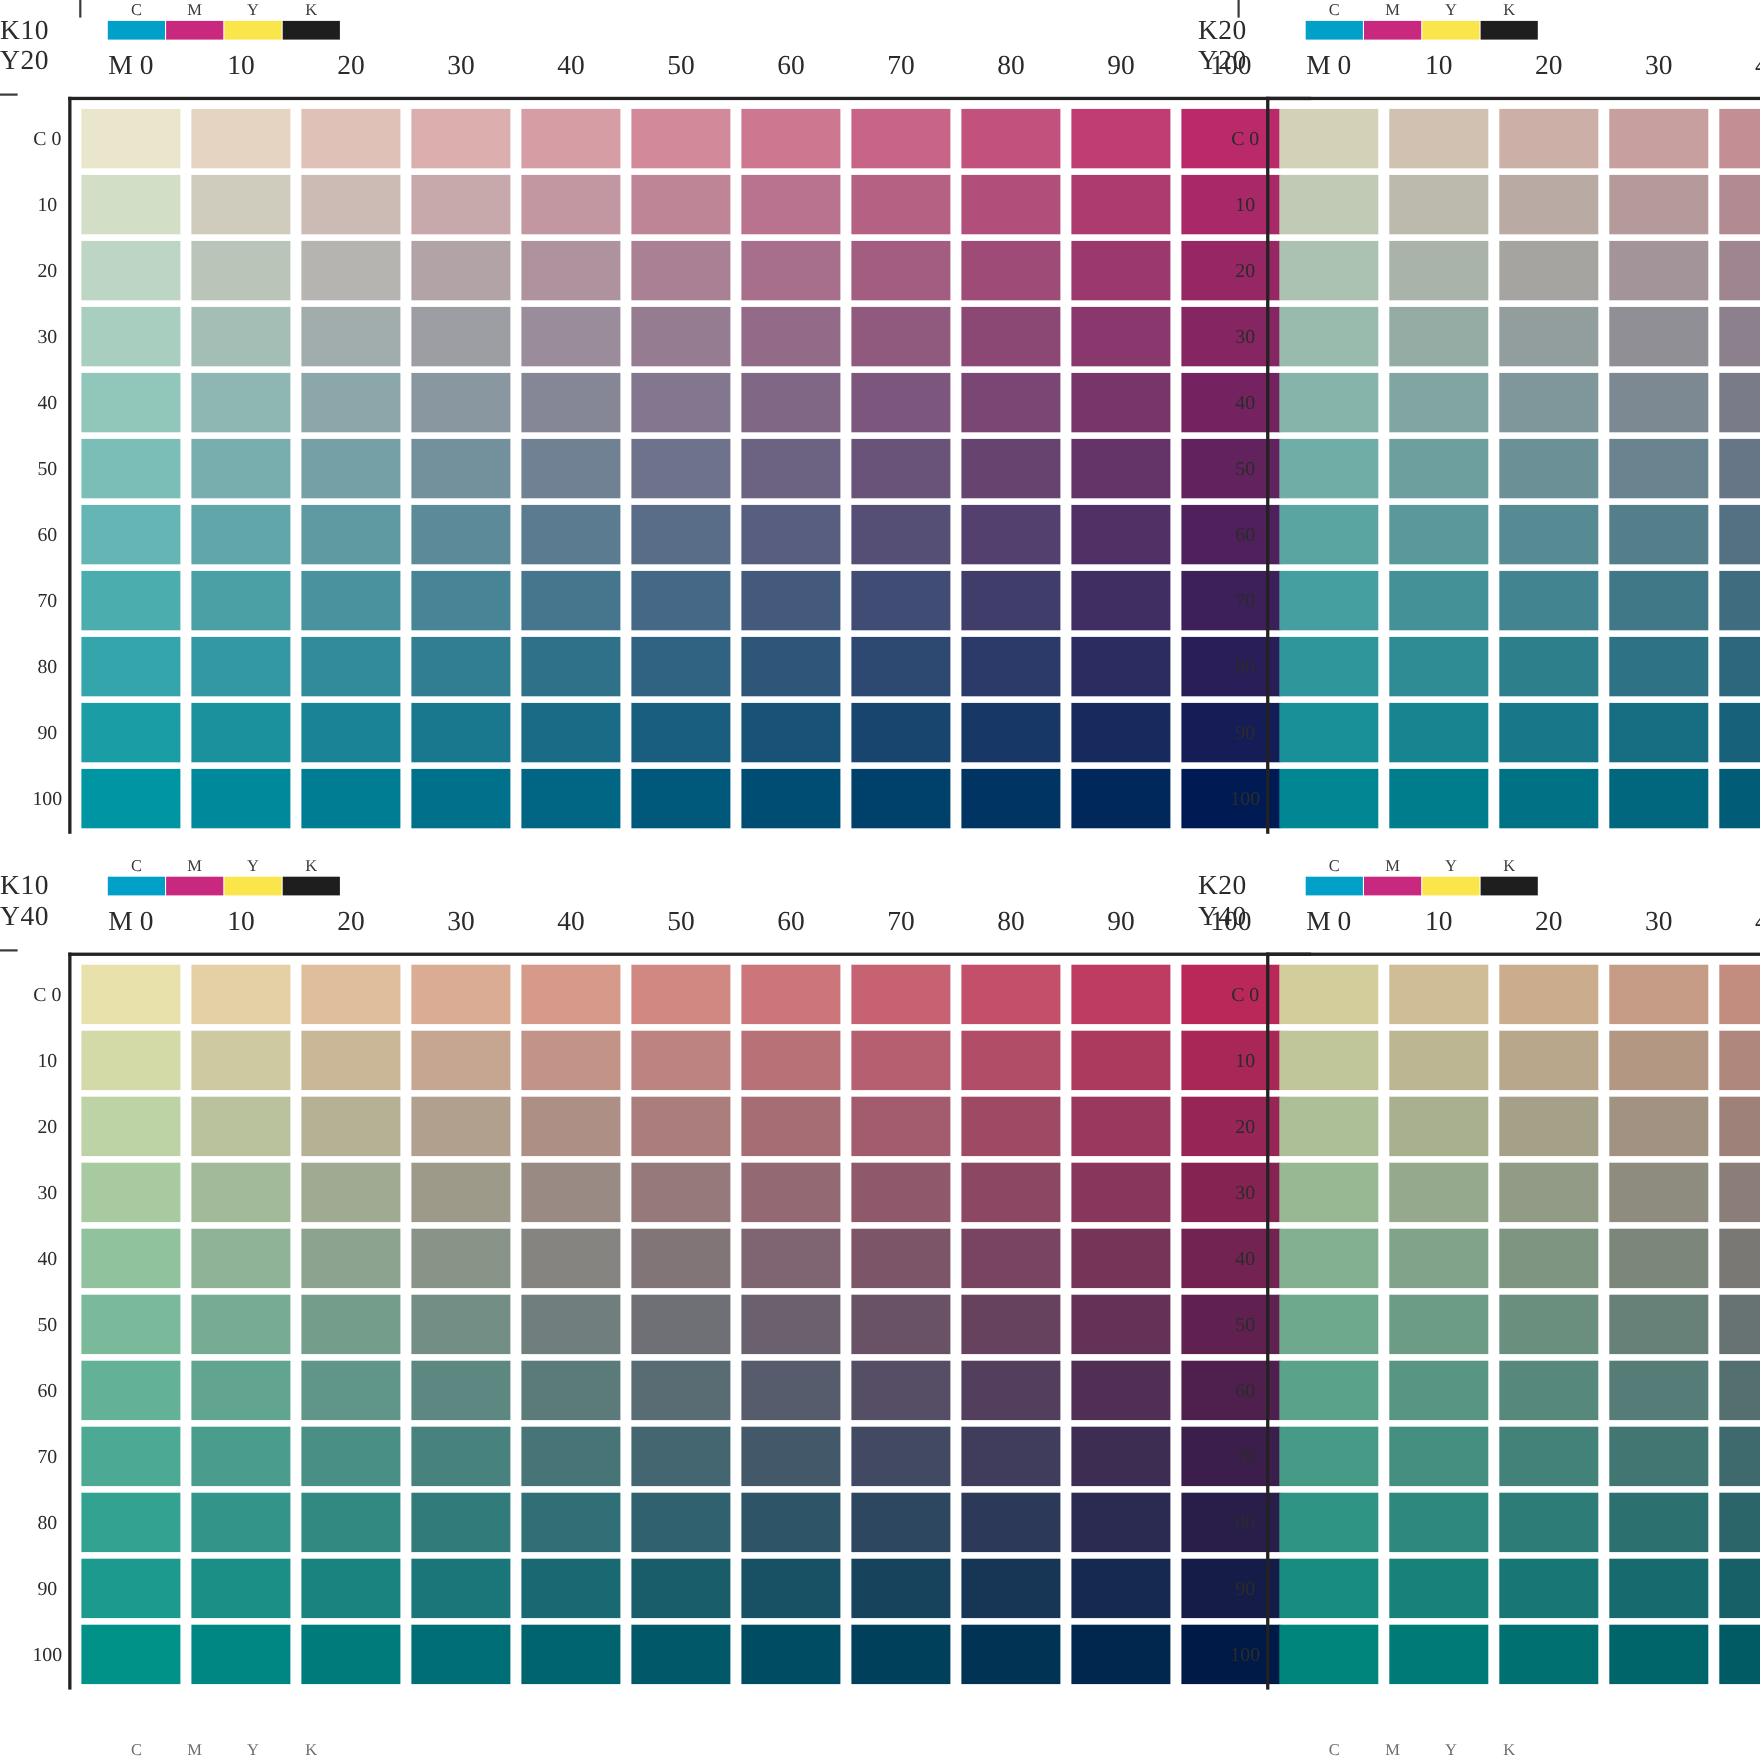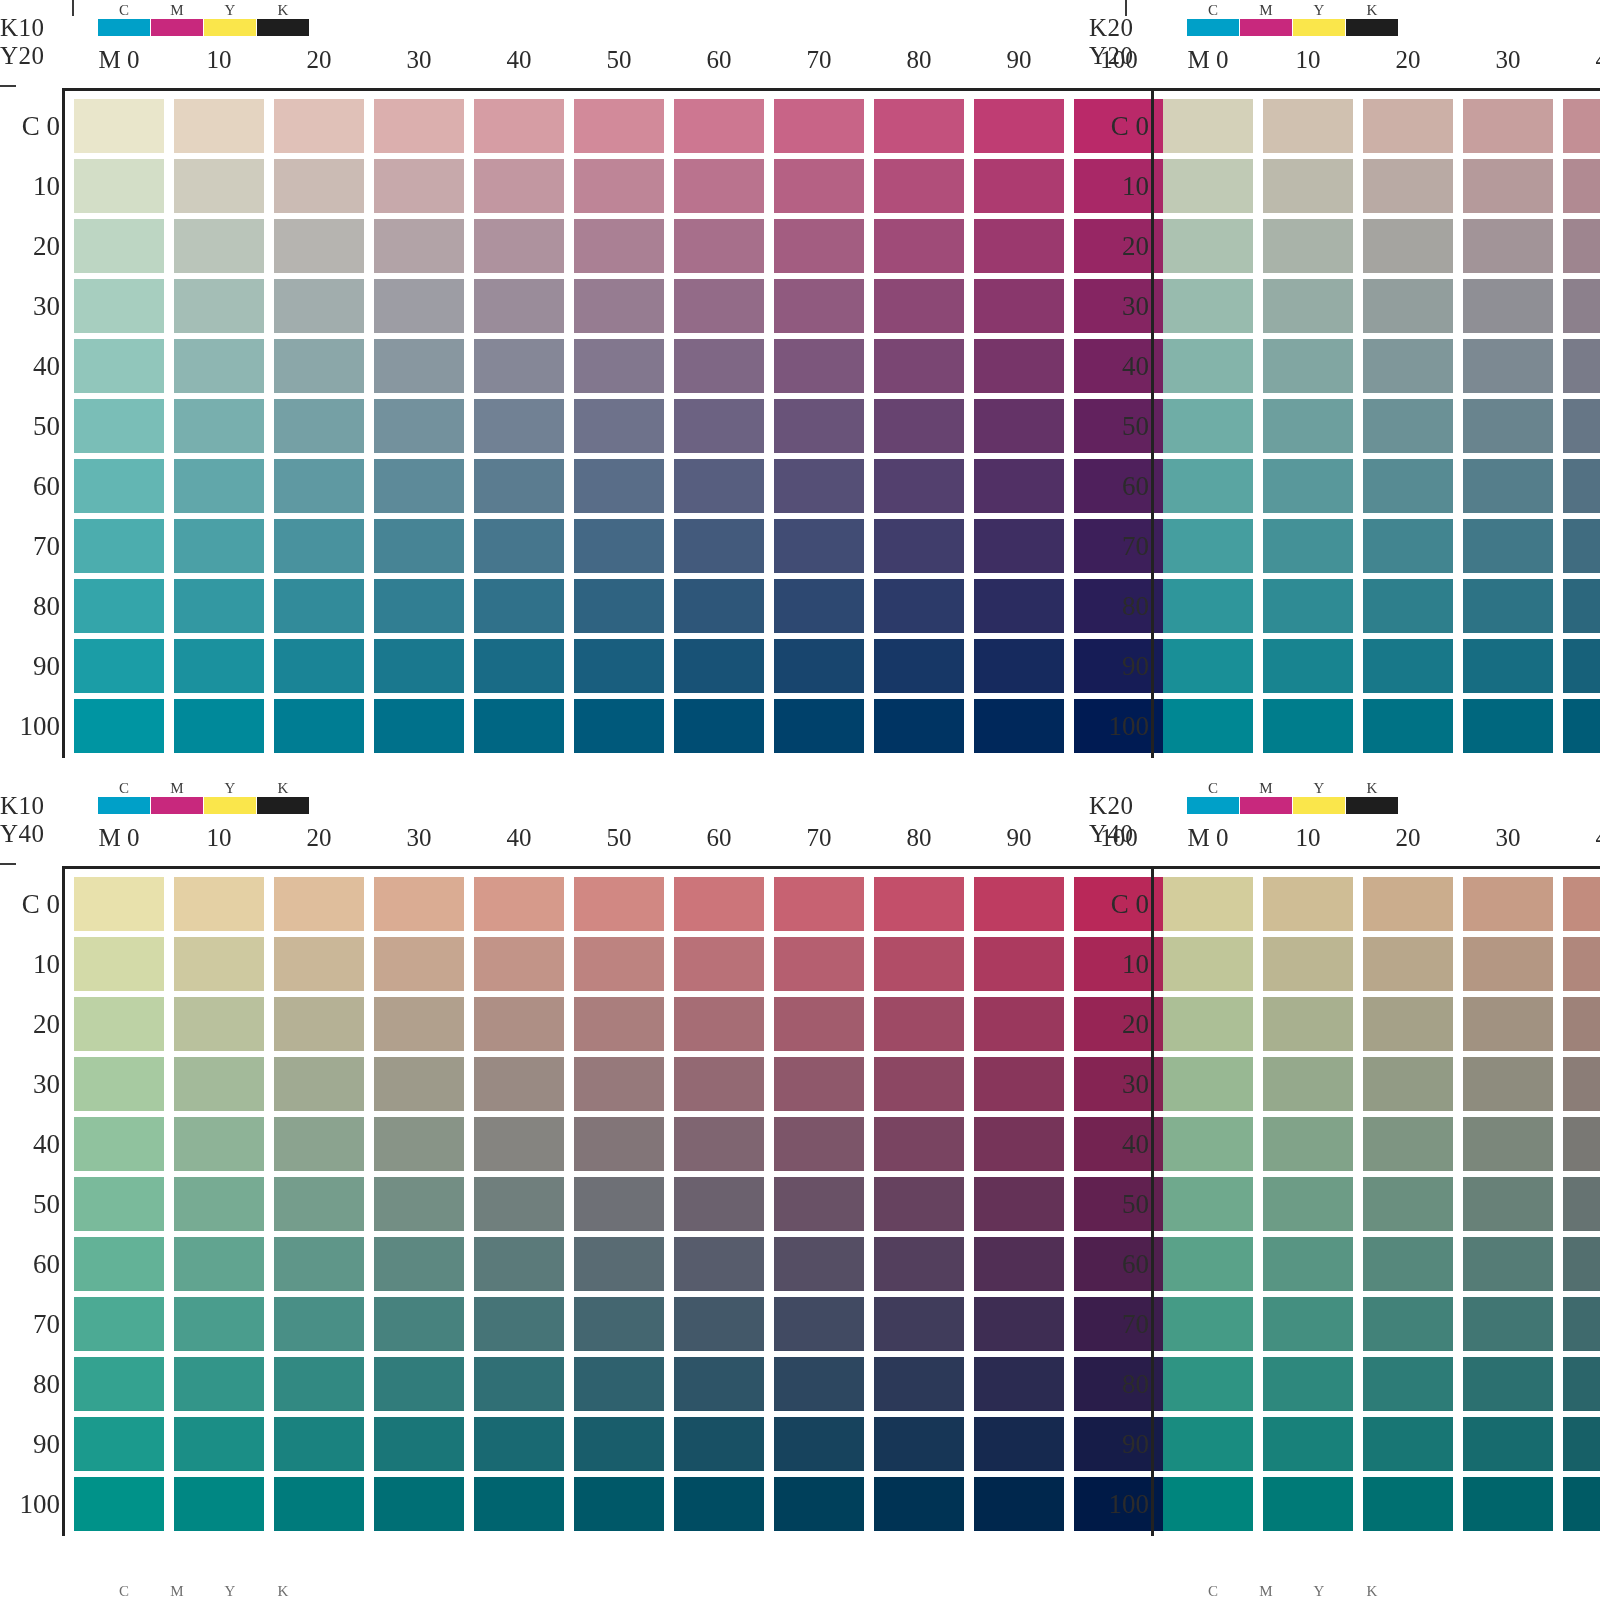--- a/index.html
+++ b/index.html
@@ -114,24 +114,24 @@
   .axis-line-left {
     position: absolute;
     left: 62px;
     top: 0;
     width: 3px;
     background: #222222;
   }
 
   .row-label {
     position: absolute;
-    left: 4px;
+    left: 15px;
     width: 56px;
-    text-align: right;
-    font-size: 27px;
+    text-align: center;
+    font-size: 18px;
     line-height: 28px;
     white-space: nowrap;
   }
 
   .swatch {
     position: absolute;
   }
 </style>
 </head>
 <body>

